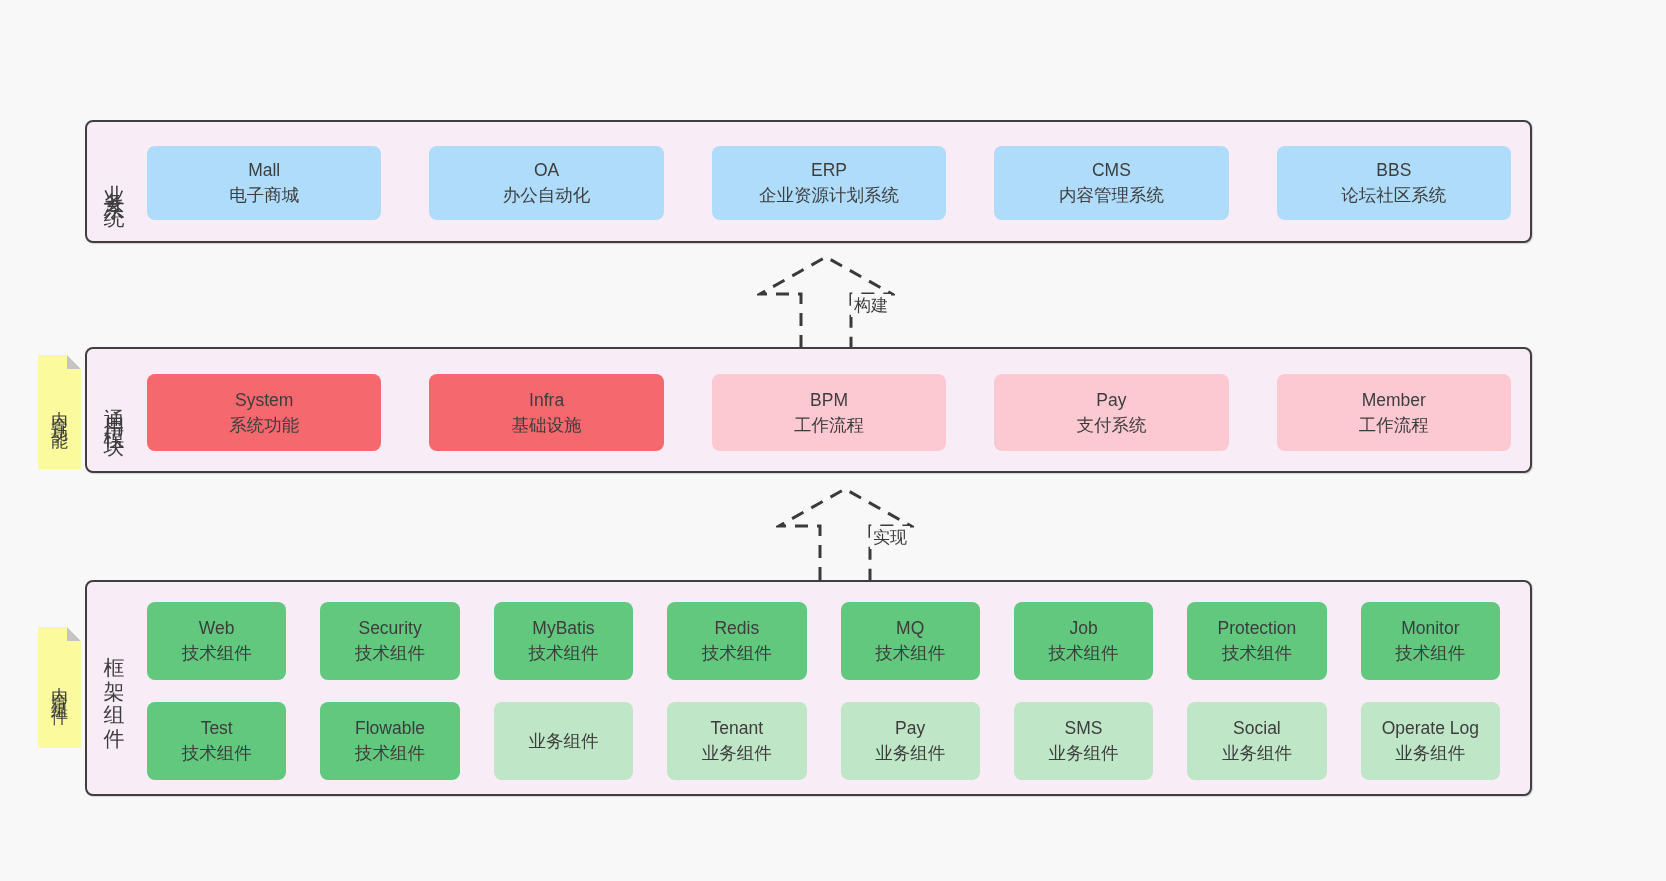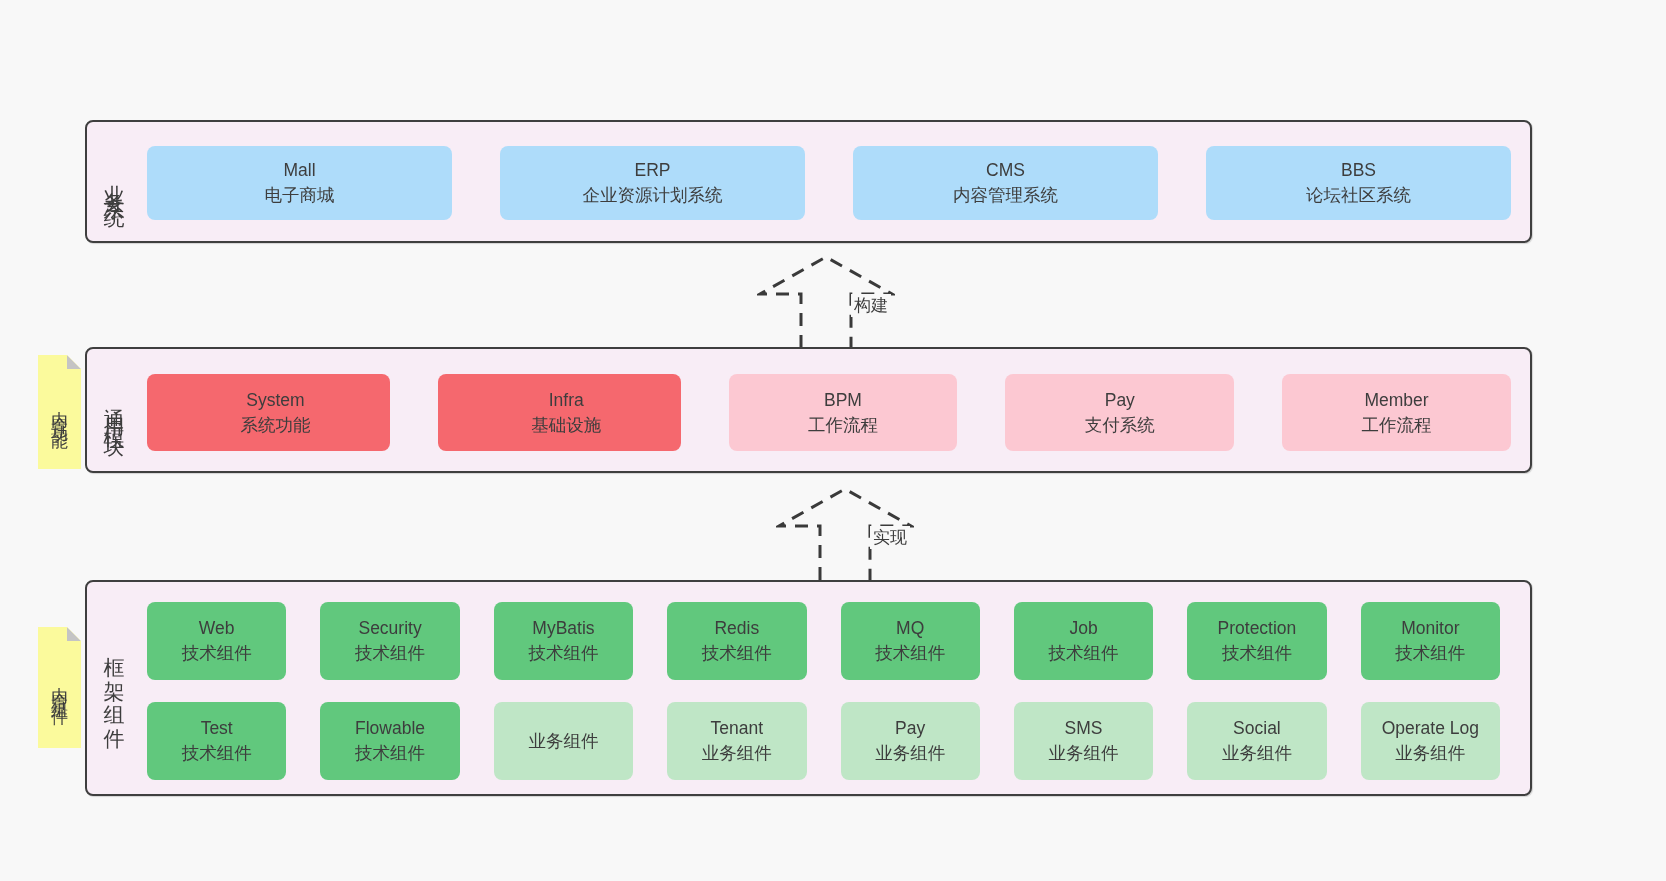--- a/index.html
+++ b/index.html
@@ -41,21 +41,21 @@
   #panel-modules .row{top:25px;height:77px;}
   .fw-row-1{top:20px;height:78px;}
   .fw-row-2{top:120px;height:78px;}
   .box{
     flex:1 1 0;border-radius:8px;
     display:flex;flex-direction:column;align-items:center;justify-content:center;
     text-align:center;font-size:17.5px;line-height:25px;
     overflow:hidden;padding:0 6px;
   }
   .blue{background:var(--blue);}
-  .red{background:var(--red);padding-left:20px;}
+  .red{background:var(--red);}
   .pink{background:var(--pink);align-items:center;}
   .gd{background:var(--green-dark);}
   .gl{background:var(--green-light);}
   .arrow{position:absolute;width:138px;height:94px;}
   #arrow-build{left:757px;top:254px;}
   #arrow-implement{left:776px;top:486px;}
   .arrow svg{display:block;width:100%;height:100%;}
   .arrow-label{
     position:absolute;left:50%;top:40px;transform:translateX(-50%);
     background:var(--page-bg);padding:0 3px;font-size:17px;white-space:nowrap;margin-left:45px;
@@ -81,20 +81,24 @@
 <body>
 
 <div class="panel" id="panel-business">
   <div class="panel-label ls-sm">业务系统</div>
   <div class="row row-6">
     <div class="box blue">
       <span>Mall</span>
       <span>电子商城</span>
     </div>
     <div class="box blue">
+      <span>OA</span>
+      <span>办公自动化</span>
+    </div>
+    <div class="box blue">
       <span>ERP</span>
       <span>企业资源计划系统</span>
     </div>
     <div class="box blue">
       <span>CMS</span>
       <span>内容管理系统</span>
     </div>
     <div class="box blue">
       <span>BBS</span>
       <span>论坛社区系统</span>

